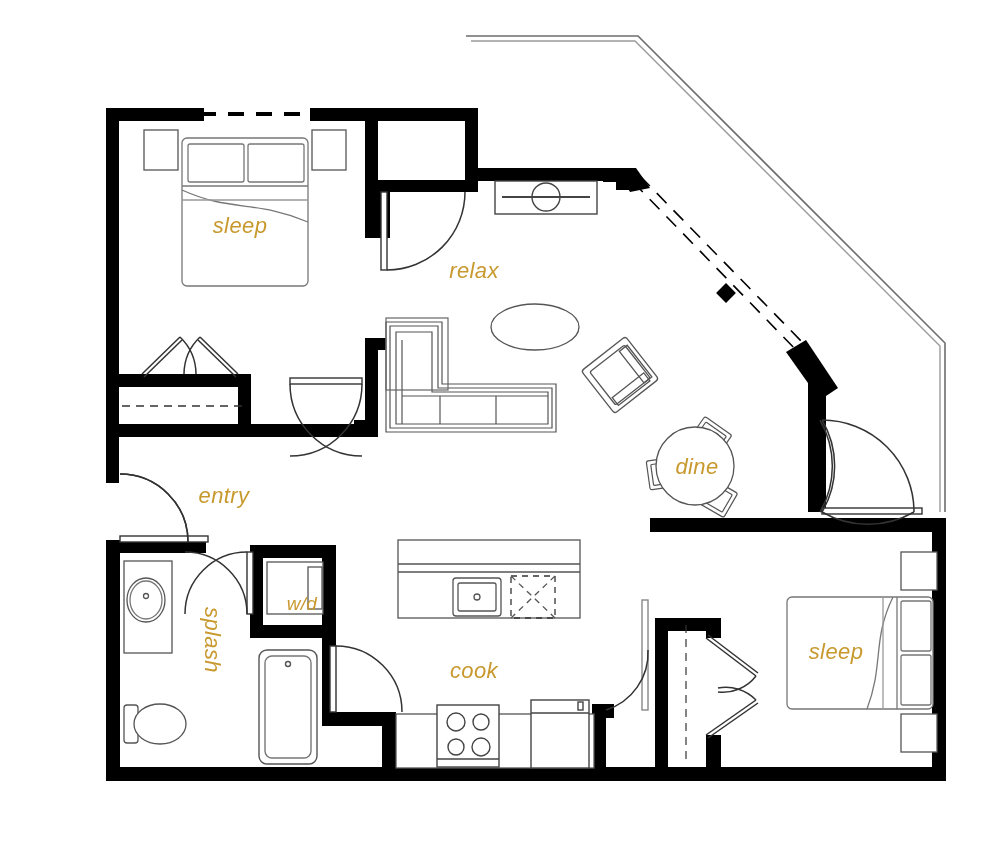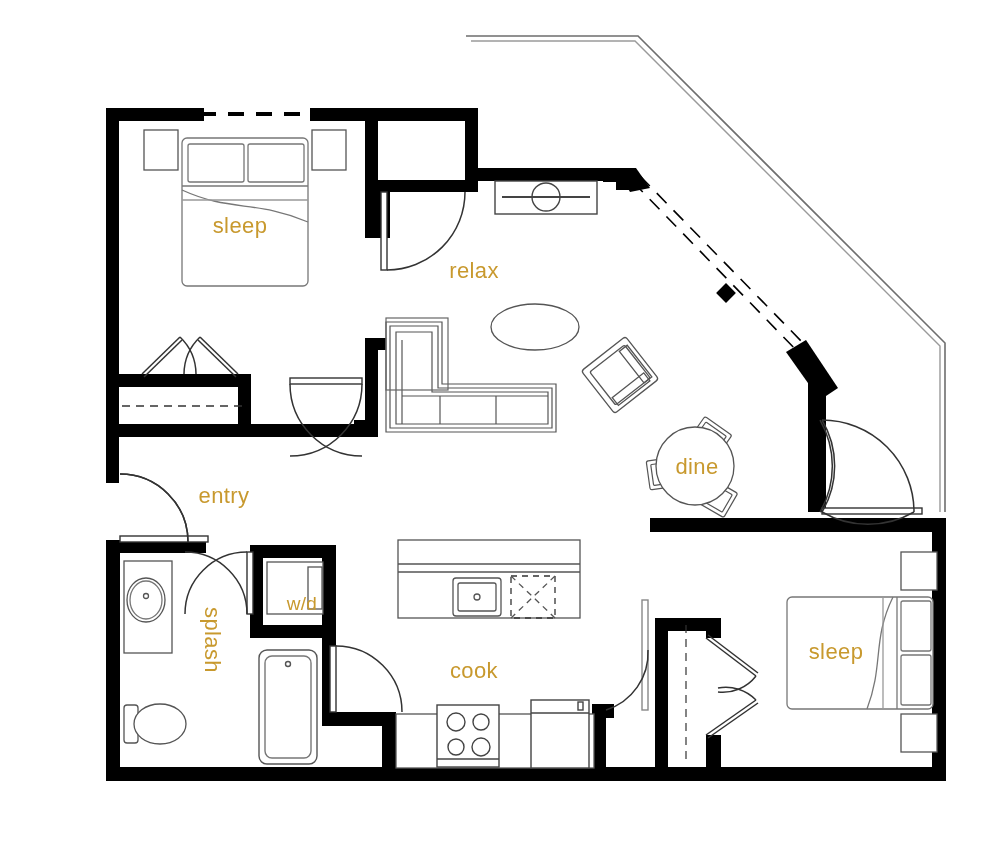--- a/index.html
+++ b/index.html
@@ -8,20 +8,21 @@
     padding: 0;
     background: #ffffff;
     font-family: "Liberation Sans", sans-serif;
   }
   #plan-root {
     position: relative;
     width: 1000px;
     height: 844px;
     background: #4d7c0f;
     overflow: hidden;
+    font-style: italic;
   }
   #plan-svg {
     display: block;
     width: 1000px;
     height: 844px;
   }
   .room-label {
     font-family: "Liberation Sans", sans-serif;
     font-size: 22px;
     fill: #c8992e;

